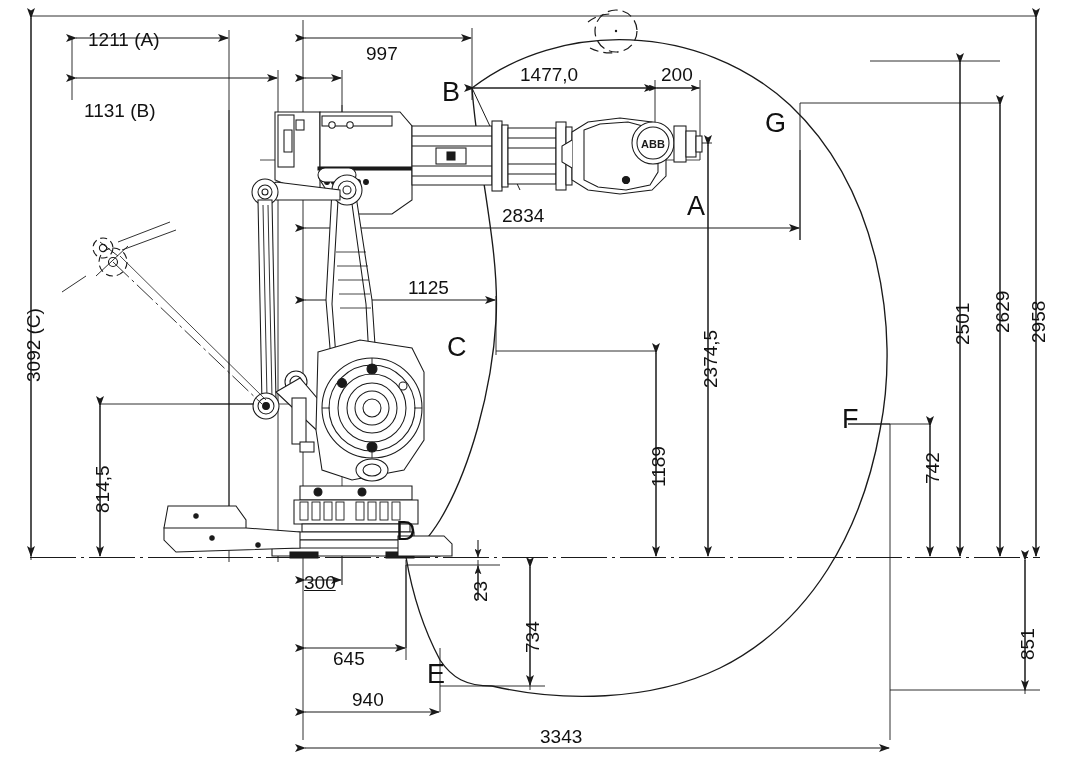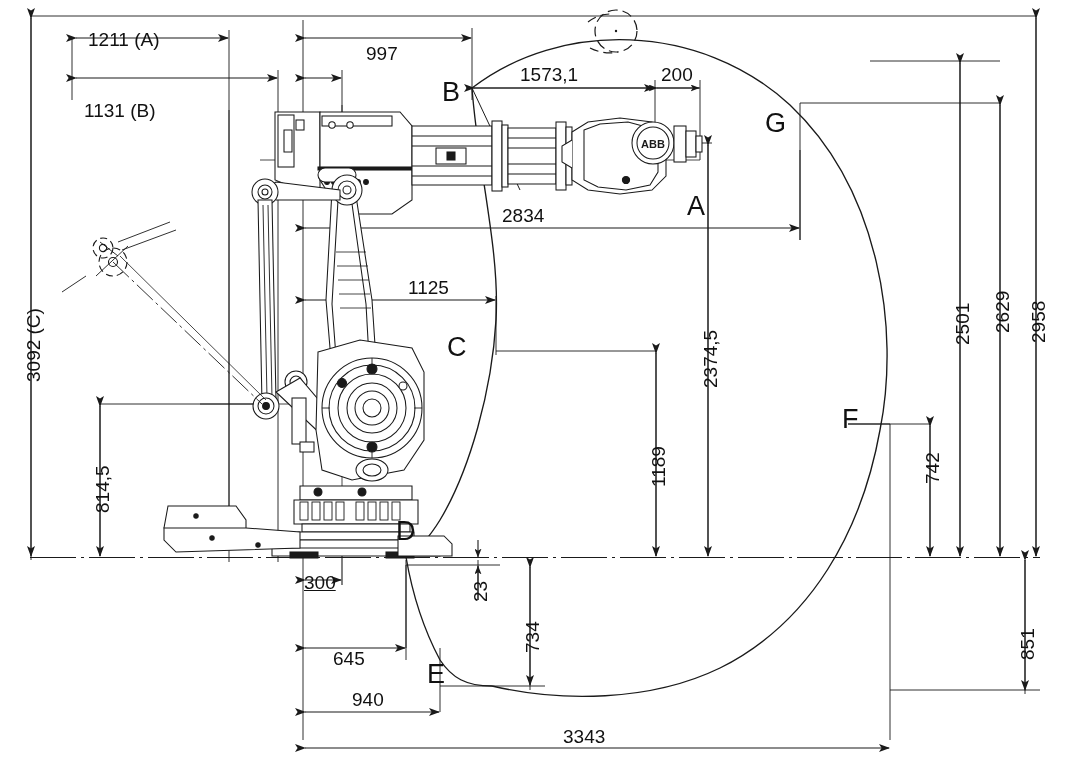--- a/index.html
+++ b/index.html
@@ -381,35 +381,35 @@
 
     </g>
   </svg>
 
   <div class="dimtext" style="left:88px; top:30px;">1211 (A)</div>
 
   <div class="dimtext" style="left:84px; top:57px;margin-top:44px;">1131 (B)</div>
 
   <div class="dimtext" style="left:366px; top:16px;margin-top:28px;">997</div>
 
-  <div class="dimtext" style="left:520px; top:65px;">1573,1</div>
+  <div class="dimtext" style="left:520px; top:65px;">1477,0</div>
 
   <div class="dimtext" style="left:661px; top:65px;">200</div>
 
   <div class="dimtext" style="left:502px; top:206px;">2834</div>
 
   <div class="dimtext" style="left:408px; top:278px;">1125</div>
 
   <div class="dimtext" style="left:304px; top:573px;text-decoration:underline;">300</div>
 
   <div class="dimtext" style="left:333px; top:625px;margin-top:24px;">645</div>
 
   <div class="dimtext" style="left:352px; top:690px;">940</div>
 
-  <div class="dimtext" style="left:563px; top:727px;">3343</div>
+  <div class="dimtext" style="left:540px; top:727px;">3343</div>
 
   <div class="dimtext vert" style="left:24px; top:382px; transform:rotate(-90deg);">3092 (C)</div>
 
   <div class="dimtext vert" style="left:93px; top:513px; transform:rotate(-90deg);">814,5</div>
 
   <div class="dimtext vert" style="left:701px; top:388px; transform:rotate(-90deg);">2374,5</div>
 
   <div class="dimtext vert" style="left:649px; top:487px; transform:rotate(-90deg);">1189</div>
 
   <div class="dimtext vert" style="left:953px; top:345px; transform:rotate(-90deg);">2501</div>

